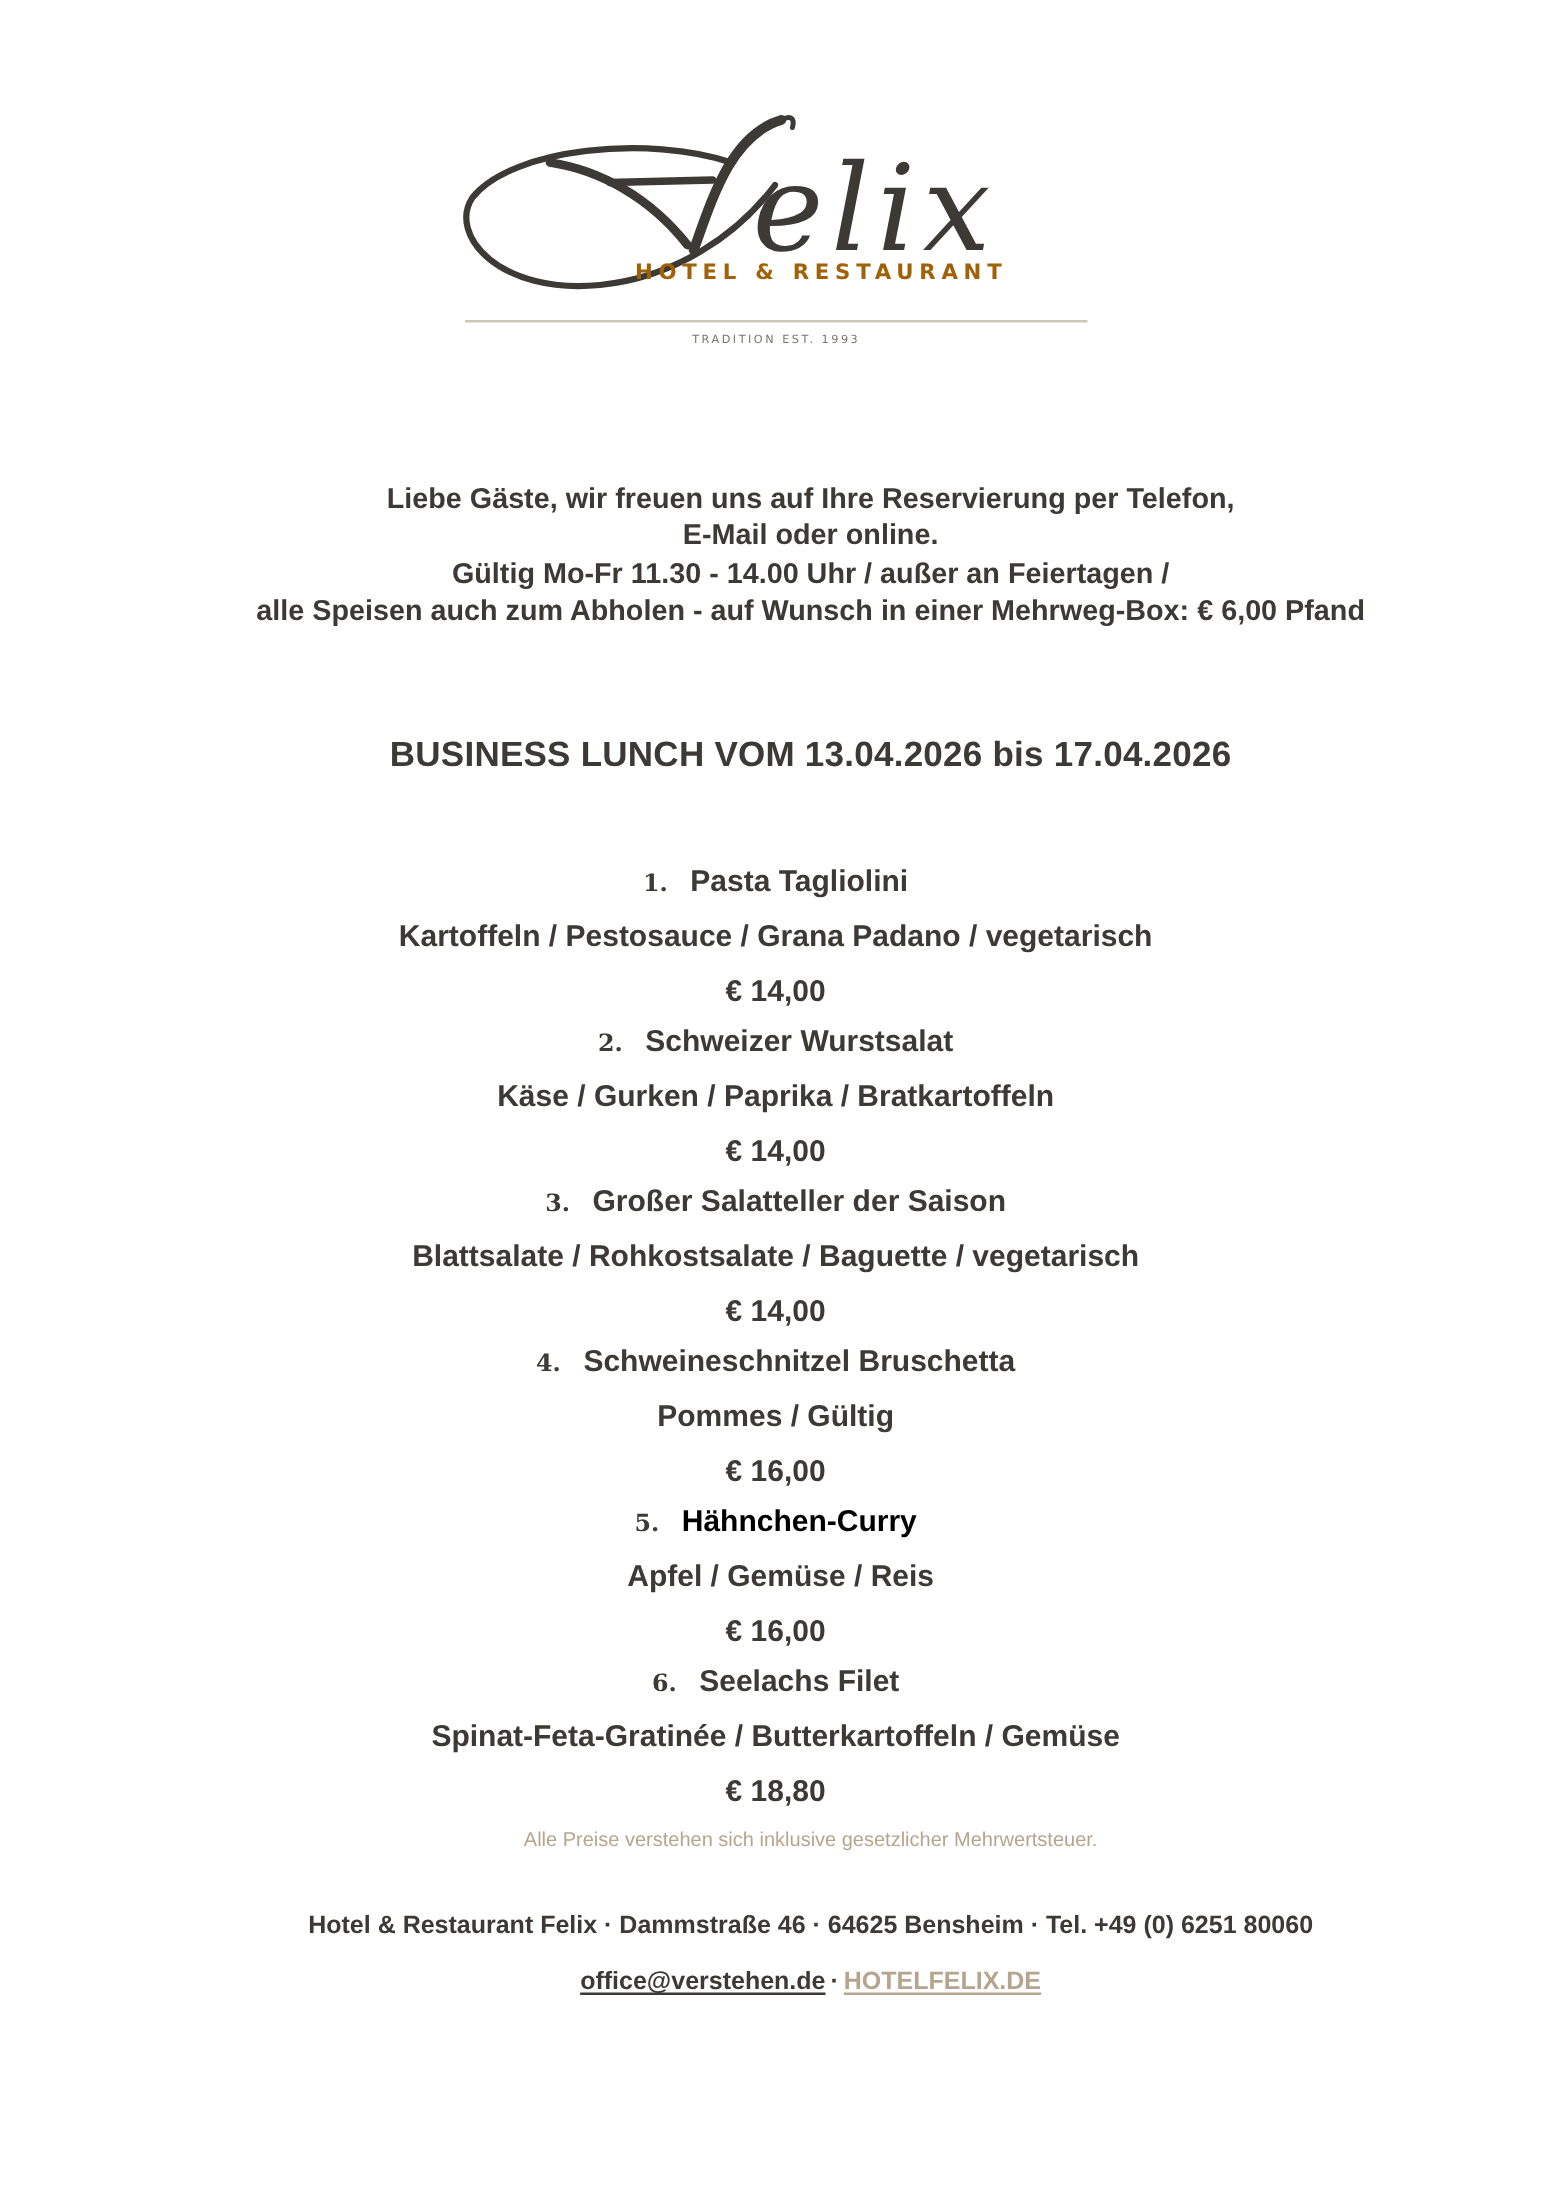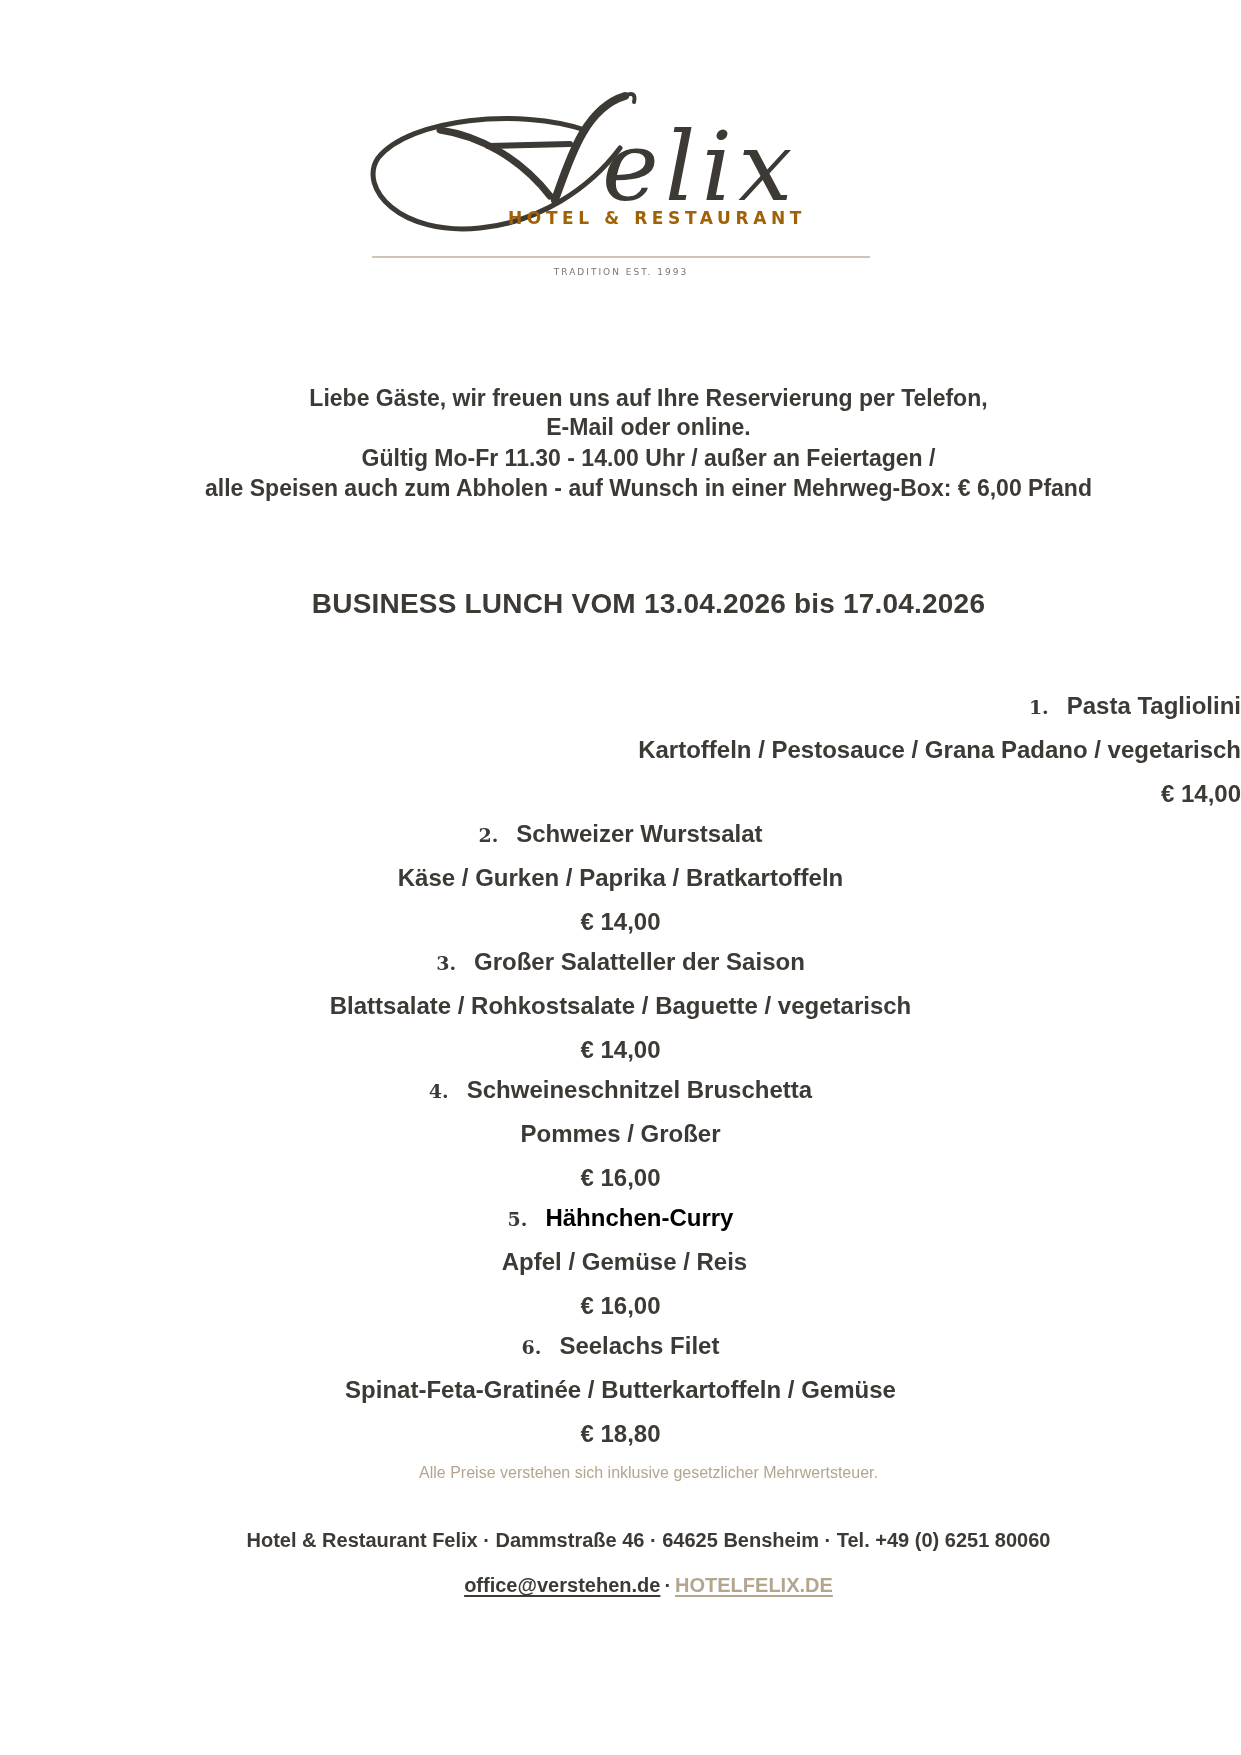--- a/index.html
+++ b/index.html
@@ -135,21 +135,21 @@
   <div class="logo-tag">TRADITION EST. 1993</div>
 </div>
 
 <div class="abs intro-line" style="top:384px;">Liebe Gäste, wir freuen uns auf Ihre Reservierung per Telefon,</div>
 <div class="abs intro-line" style="top:413px;">E-Mail oder online.</div>
 <div class="abs intro-line" style="top:444px;">Gültig Mo-Fr 11.30 - 14.00 Uhr / außer an Feiertagen /</div>
 <div class="abs intro-line" style="top:474px;">alle Speisen auch zum Abholen - auf Wunsch in einer Mehrweg-Box: € 6,00 Pfand</div>
 
 <div class="abs heading" style="top:587px;">BUSINESS LUNCH VOM 13.04.2026 bis 17.04.2026</div>
 
-<div class="menu-item" style="top:684px;text-align:right;">
+<div class="menu-item" style="top:684px;">
   <div class="menu-line">
     <span class="menu-num">1.</span><span class="menu-title">Pasta Tagliolini</span>
   </div>
   <div class="menu-line">Kartoffeln / Pestosauce / Grana Padano / vegetarisch</div>
   <div class="menu-line">€ 14,00</div>
 </div>
 
 <div class="menu-item" style="top:812px;">
   <div class="menu-line">
     <span class="menu-num">2.</span><span class="menu-title">Schweizer Wurstsalat</span>
@@ -163,21 +163,21 @@
     <span class="menu-num">3.</span><span class="menu-title">Großer Salatteller der Saison</span>
   </div>
   <div class="menu-line">Blattsalate / Rohkostsalate / Baguette / vegetarisch</div>
   <div class="menu-line">€ 14,00</div>
 </div>
 
 <div class="menu-item" style="top:1068px;">
   <div class="menu-line">
     <span class="menu-num">4.</span><span class="menu-title">Schweineschnitzel Bruschetta</span>
   </div>
-  <div class="menu-line">Pommes / Großer</div>
+  <div class="menu-line">Pommes / Gültig</div>
   <div class="menu-line">€ 16,00</div>
 </div>
 
 <div class="menu-item" style="top:1196px;">
   <div class="menu-line">
     <span class="menu-num">5.</span><span class="menu-title highlight">Hähnchen-Curry</span>
   </div>
   <div class="menu-line" style="position:relative;left:4px;">Apfel / Gemüse / Reis</div>
   <div class="menu-line">€ 16,00</div>
 </div>

